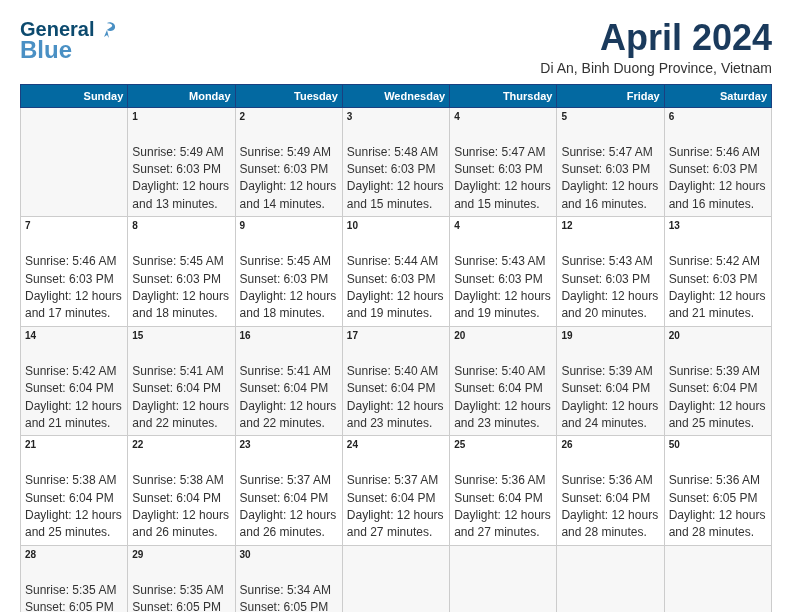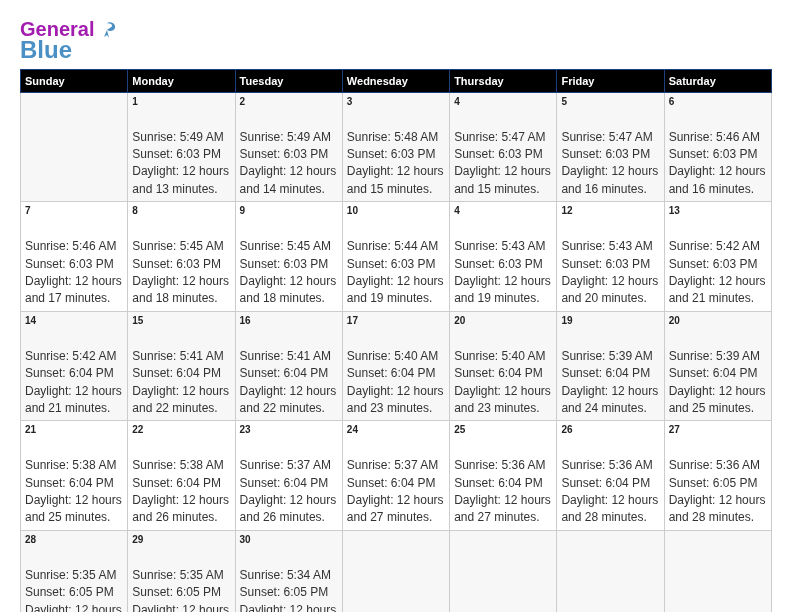--- a/index.html
+++ b/index.html
@@ -44,26 +44,26 @@
       color: #333;
       margin-top: 2px;
     }
     table {
       width: 100%;
       border-collapse: collapse;
       table-layout: fixed;
       margin-top: 8px;
     }
     thead th {
-      background: #000000;
+      background: #0369a1;
       color: #fff;
       font-size: 11px;
       font-weight: bold;
       padding: 5px 4px;
-      text-align: left;
+      text-align: right;
       border: 1px solid #1a4080;
     }
     tbody td {
       border: 1px solid #ccc;
       vertical-align: top;
       padding: 3px 4px;
       font-size: 8.5px;
       color: #222;
       height: 78px;
     }
@@ -88,29 +88,33 @@
   </style>
 </head>
 <body>
 
 <div class="page">
   <div class="header-top">
     <div class="logo">
       <div class="logo-block">
         <div>
           <div style="display:flex;align-items:center;gap:2px;">
-            <span style="font-size:20px;font-weight:bold;color:#a21caf;">General</span>
+            <span style="font-size:20px;font-weight:bold;color:#0c4a6e;">General</span>
             <svg width="22" height="22" viewBox="0 0 22 22">
               <path d="M11 4 C14 2, 20 4, 19 9 C18 12, 14 13, 11 11 C13 9, 17 8, 16 6 C15 4, 12 5, 11 4Z" fill="#4a90c4"></path>
               <path d="M11 11 L8 18 L11 16 L13 19 L11 11Z" fill="#4a90c4"></path>
             </svg>
           </div>
           <div style="font-size:24px;font-weight:bold;color:#4a90c4;line-height:0.9;margin-top:-2px;">Blue</div>
         </div>
       </div>
+    </div>
+    <div class="title-block">
+      <div class="cal-title">April 2024</div>
+      <div class="cal-subtitle">Di An, Binh Duong Province, Vietnam</div>
     </div>
   </div>
 
   <table>
     <thead>
       <tr>
         <th>Sunday</th>
         <th>Monday</th>
         <th>Tuesday</th>
         <th>Wednesday</th>
@@ -226,21 +230,21 @@
           </td>
           <td>
             <span class="day-num">25</span>
             <div class="day-info">Sunrise: 5:36 AM<br>Sunset: 6:04 PM<br>Daylight: 12 hours<br>and 27 minutes.</div>
           </td>
           <td>
             <span class="day-num">26</span>
             <div class="day-info">Sunrise: 5:36 AM<br>Sunset: 6:04 PM<br>Daylight: 12 hours<br>and 28 minutes.</div>
           </td>
           <td>
-            <span class="day-num">27</span>
+            <span class="day-num">50</span>
             <div class="day-info">Sunrise: 5:36 AM<br>Sunset: 6:05 PM<br>Daylight: 12 hours<br>and 28 minutes.</div>
           </td>
         </tr>
         <tr>
           <td>
             <span class="day-num">28</span>
             <div class="day-info">Sunrise: 5:35 AM<br>Sunset: 6:05 PM<br>Daylight: 12 hours<br>and 29 minutes.</div>
           </td>
           <td>
             <span class="day-num">29</span>

